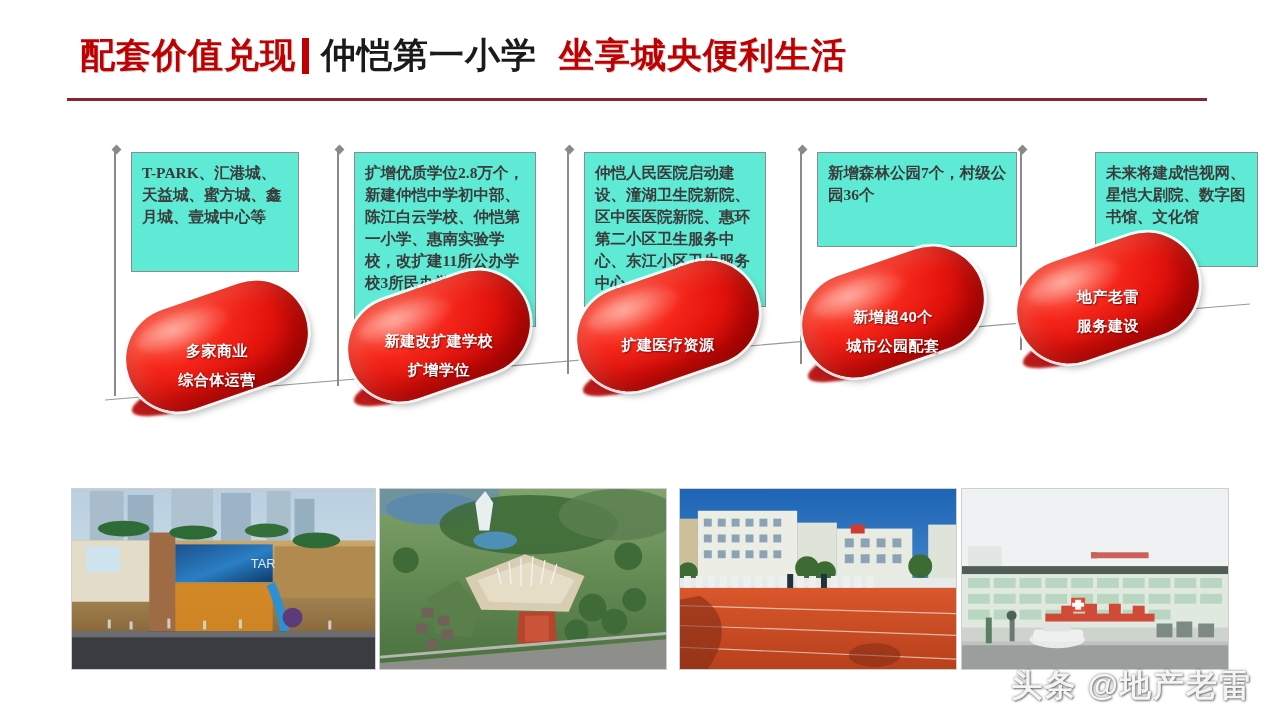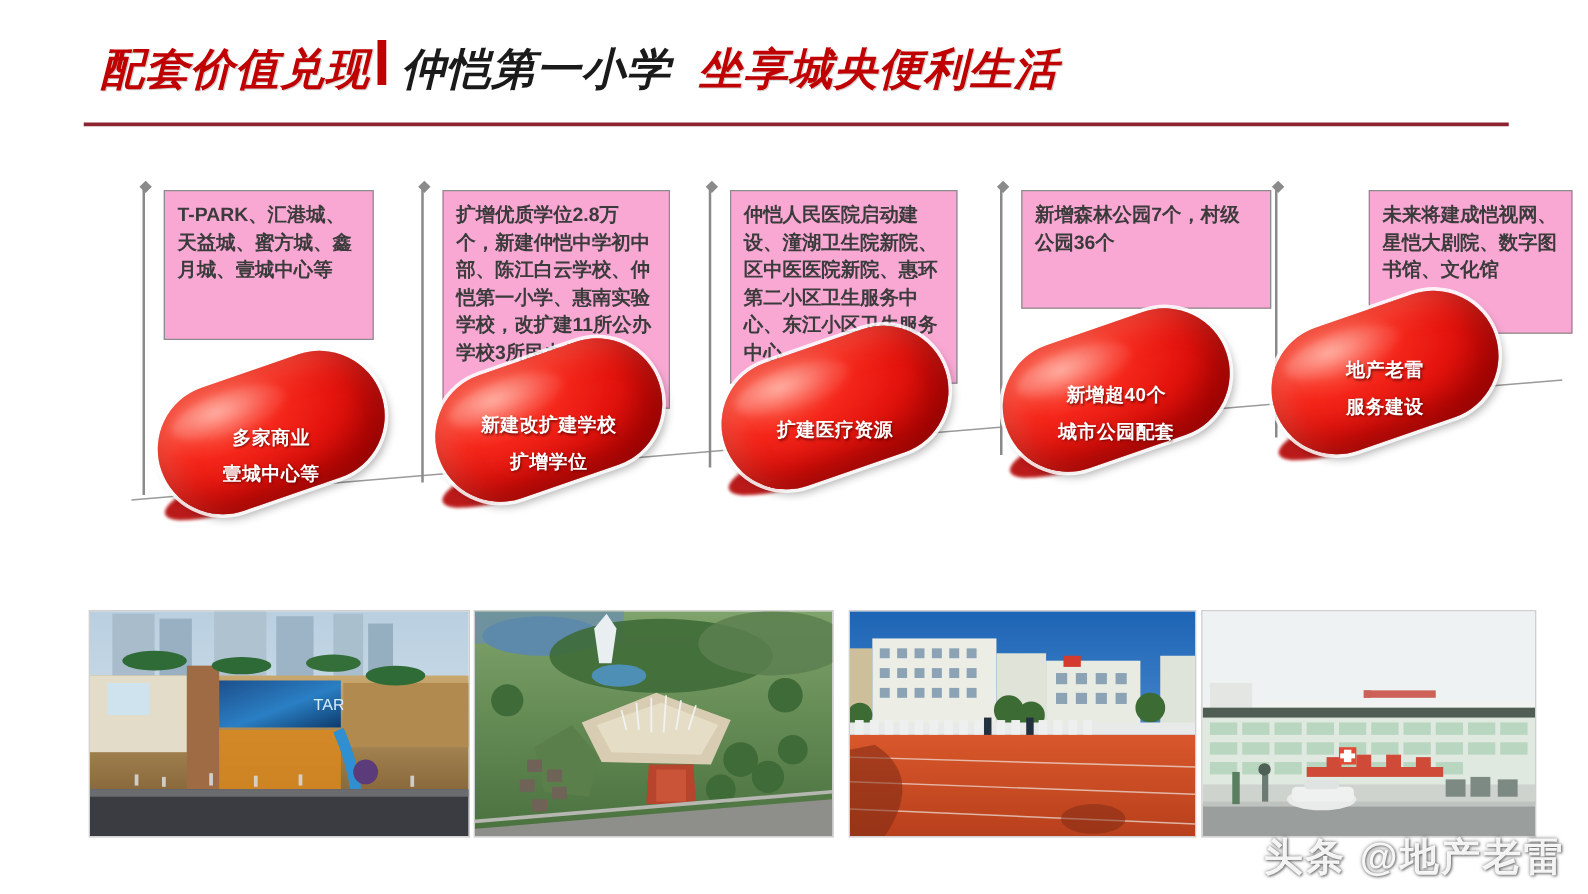--- a/index.html
+++ b/index.html
@@ -18,23 +18,22 @@
   
   #header {
     position: absolute;
     left: 0; top: 0;
     width: 1270px; height: 110px;
   }
   #title-row {
     position: absolute;
     left: 80px; top: 32px;
     display: flex;
-    align-items: flex-start;
+    align-items: center;
     white-space: nowrap;
-    font-style: italic;
   }
   .title-red {
     font-size: 35px;
     font-weight: bold;
     color: #C00000;
     letter-spacing: 1px;
     text-shadow: 1px 1px 0 rgba(0,0,0,0.18);
   }
   .title-bar {
     display: inline-block;
@@ -84,27 +83,28 @@
     background: #8a8a8a;
     transform: rotate(45deg);
     margin-left: -2.5px;
   }
 
   
   .info-box {
     position: absolute;
     box-sizing: border-box;
     border: 1px solid #8c8c8c;
-    background: #f9a8d4;
+    background: #5eead4;
     color: #3b3b3b;
     font-size: 15.5px;
     font-weight: bold;
     line-height: 1.42;
     padding: 9px 9px 24px 10px;
     letter-spacing: 0px;
+    font-family: Liberation Serif, serif;
   }
 
   
   .pill-wrap {
     position: absolute;
     width: 190px;
     height: 122px;
   }
   .pill-shadow {
     position: absolute;
@@ -206,21 +206,21 @@
   </svg>
 
   <div class="stem-dot" style="left:115px; top:36px;"></div>
   <div class="stem" style="left:114px; top:40px; height:246px;"></div>
   <div class="info-box" style="left:131px; top:42px; width:168px; height:120px;">T-PARK、汇港城、天益城、蜜方城、鑫月城、壹城中心等</div>
   <div class="pill-wrap" style="left:122px; top:182px;">
     <div class="pill-shadow"></div>
     <div class="pill"></div>
     <div class="pill-label" style="top:44px;">
       <div>多家商业</div>
-      <div>壹城中心等</div>
+      <div>综合体运营</div>
     </div>
   </div>
 
   <div class="stem-dot" style="left:338px; top:36px;"></div>
   <div class="stem" style="left:337px; top:40px; height:236px;"></div>
   <div class="info-box" style="left:354px; top:42px; width:182px; height:175px;">扩增优质学位2.8万个，新建仲恺中学初中部、陈江白云学校、仲恺第一小学、惠南实验学校，改扩建11所公办学校3所民办学校</div>
   <div class="pill-wrap" style="left:344px; top:172px;">
     <div class="pill-shadow"></div>
     <div class="pill"></div>
     <div class="pill-label" style="top:44px;">

